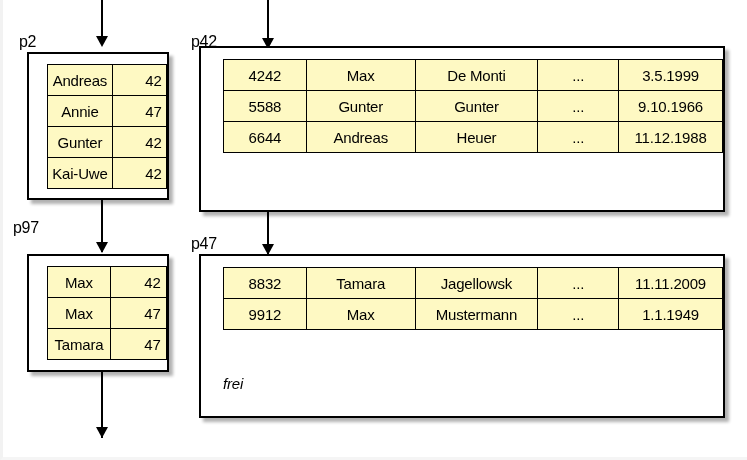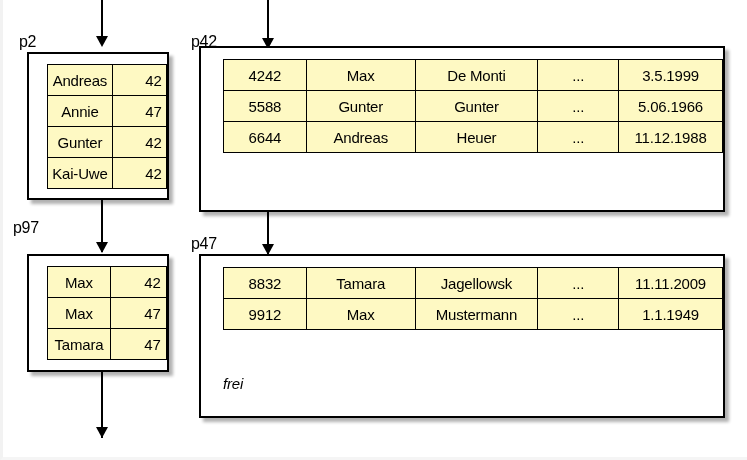--- a/index.html
+++ b/index.html
@@ -170,21 +170,21 @@
           <td class="c-first">Max</td>
           <td class="c-last">De Monti</td>
           <td class="c-dots">...</td>
           <td class="c-date">3.5.1999</td>
         </tr>
         <tr>
           <td class="c-id">5588</td>
           <td class="c-first">Gunter</td>
           <td class="c-last">Gunter</td>
           <td class="c-dots">...</td>
-          <td class="c-date">5.06.1966</td>
+          <td class="c-date">9.10.1966</td>
         </tr>
         <tr>
           <td class="c-id">6644</td>
           <td class="c-first">Andreas</td>
           <td class="c-last">Heuer</td>
           <td class="c-dots">...</td>
           <td class="c-date">11.12.1988</td>
         </tr>
       </tbody>
     </table>

